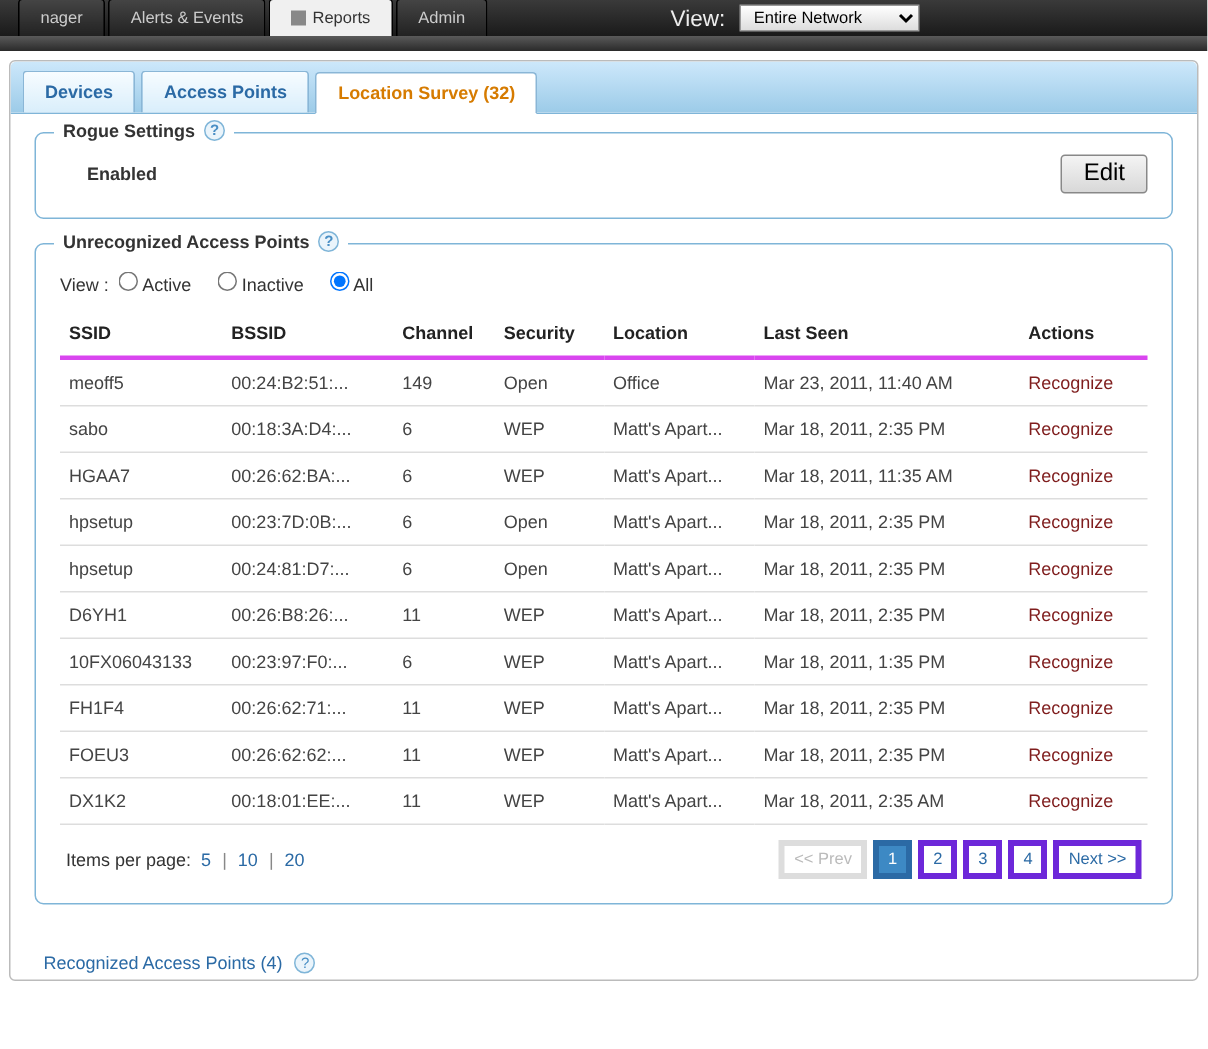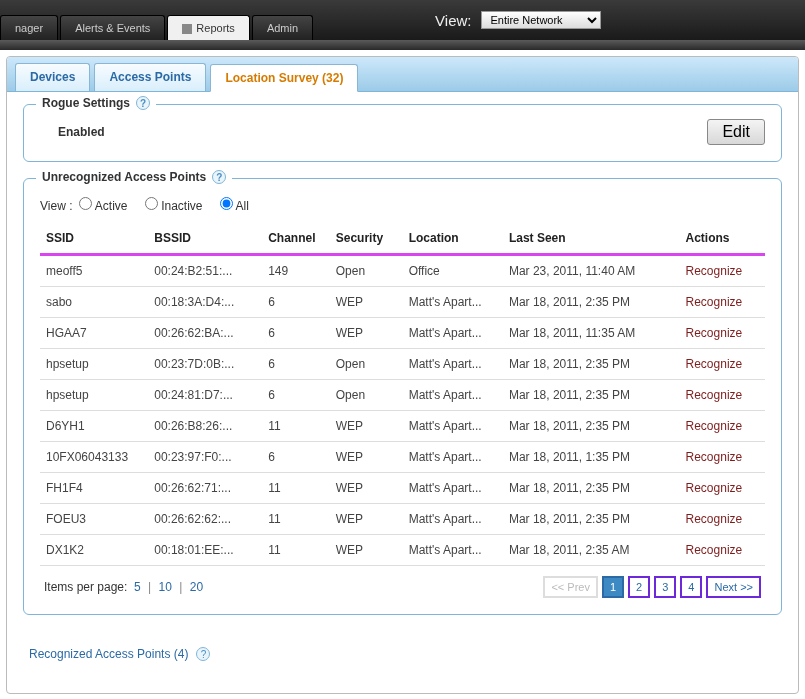--- a/index.html
+++ b/index.html
@@ -1,24 +1,24 @@
 <!DOCTYPE html>
 <html><head>
 <meta charset="utf-8">
 <style>
 * { box-sizing: border-box; margin: 0; padding: 0; }
 body { font-family: Arial, Helvetica, sans-serif; font-size: 12px; background: #fff; color: #333; width: 805px; }
-.topbar { background: linear-gradient(#3a3a3a, #1a1a1a); height: 40px; display: flex; align-items: flex-end; padding-left: 0; }
+.topbar { background: linear-gradient(#3a3a3a, #1a1a1a); height: 24px; display: flex; align-items: flex-end; padding-left: 12px; }
 .topbar .tab { color: #ccc; padding: 6px 14px; background: linear-gradient(#444, #222); border: 1px solid #000; border-bottom: none; margin-right: 2px; font-size: 11px; cursor: pointer; border-radius: 3px 3px 0 0; }
 .topbar .tab.active { background: #f0f0f0; color: #333; }
 .topbar .tab .ico { display:inline-block; width:10px; height:10px; background:#888; margin-right:4px; vertical-align:middle; }
 .topbar .view-label { color: #eee; margin-left: 120px; margin-right: 10px; align-self: center; font-size: 15px; }
 .topbar select { align-self: center; font-size: 11px; padding: 1px 4px; width: 120px; border: 1px solid #999; background: linear-gradient(#fff,#ddd); }
 .subbar { background: linear-gradient(#5a5a5a,#2a2a2a); height: 10px; }
-.panel { border: 1px solid #bbb; margin: 6px; background: #fff; border-radius: 4px; padding-bottom: 32px;}
+.panel { border: 1px solid #bbb; margin: 6px; background: #fff; border-radius: 4px; padding-bottom: 4px;}
 .tabstrip { background: linear-gradient(#cde8fb, #9ccbe8); padding: 6px 8px 0 8px; border-bottom: 1px solid #7fb5d8; display: flex; border-radius: 4px 4px 0 0; }
 .tabstrip .stab { background: linear-gradient(#f7fcff, #d9eefb); color: #2b6aa5; border: 1px solid #8ab6d6; border-bottom: none; padding: 6px 14px; margin-right: 4px; font-weight: bold; font-size: 12px; cursor: pointer; border-radius: 3px 3px 0 0; }
 .tabstrip .stab.active { background: #fff; color: #d67b00; border-bottom: 1px solid #fff; position: relative; top: 1px; }
 .content { padding: 12px 16px 4px 16px; }
 .fieldset { border: 1px solid #7fb5d8; border-radius: 6px; padding: 14px 16px 16px 16px; margin-bottom: 16px; position: relative; }
 .fieldset .legend { position: absolute; top: -9px; left: 12px; background: #fff; padding: 0 6px; font-weight: bold; color: #333; font-size: 12px; display: flex; align-items: center; gap: 6px; }
 .help-icon { display:inline-flex; width:14px; height:14px; border:1px solid #7fb5d8; border-radius:50%; color:#4a8fc5; align-items:center; justify-content:center; font-size:10px; background:#eaf4fb; cursor: pointer;}
 .rogue-row { display:flex; align-items:center; justify-content:space-between;}
 .rogue-left { display: flex; gap: 6px; align-items: center; color: #333; }
 .rogue-left .enabled { font-weight: bold; margin-left: 18px; }
@@ -28,21 +28,21 @@
 table { width: 100%; border-collapse: collapse; font-size: 12px; }
 thead th { text-align: left; font-weight: bold; color: #222; padding: 8px 6px; border-bottom: 3px solid #d946ef; }
 tbody td { padding: 8px 6px; border-bottom: 1px solid #ddd; color: #444; white-space: nowrap; overflow:hidden; text-overflow: ellipsis;}
 tbody td .link { color: #7f1d1d; cursor: pointer; }
 .col-ssid{width:95px}.col-bssid{width:100px}.col-chan{width:58px}.col-sec{width:64px}.col-loc{width:88px}.col-last{width:155px}.col-act{width:75px}
 .footer-row { display:flex; justify-content: space-between; align-items:center; padding:10px 4px 0 4px;}
 .perpage { color:#333; }
 .perpage .plink { color:#2b6aa5; cursor:pointer; }
 .perpage .sep { color:#888; margin:0 4px; }
 .pager { display:flex; gap:4px; align-items:center; }
-.pager .pbtn { border:2px solid #6d28d9; background:#fff; color:#2b6aa5; padding:3px 6px; font-size:11px; cursor:pointer; min-width:18px; text-align:center; }
+.pager .pbtn { border:4px solid #6d28d9; background:#fff; color:#2b6aa5; padding:3px 6px; font-size:11px; cursor:pointer; min-width:18px; text-align:center; }
 .pager .pbtn.disabled { color:#bbb; border-color:#ddd; cursor:default; }
 .pager .pbtn.active { background:#3d89c4; color:#fff; border-color:#2b6aa5; }
 .recognized-link { color:#2b6aa5; padding: 12px 22px 0 22px; display:inline-flex; align-items:center; gap:8px; cursor:pointer;}
 </style>
 </head>
 <body>
 
 <div class="topbar">
   <div class="tab">nager</div>
   <div class="tab">Alerts &amp; Events</div>

